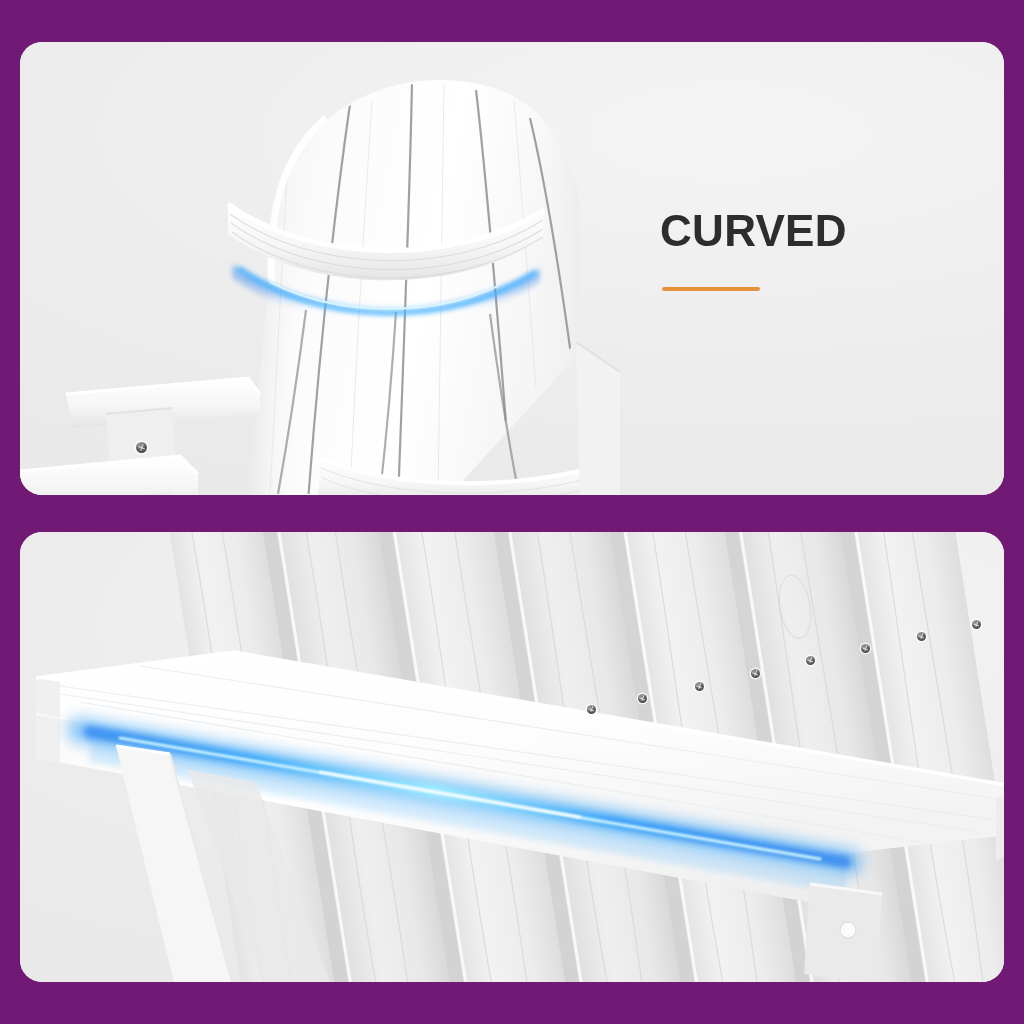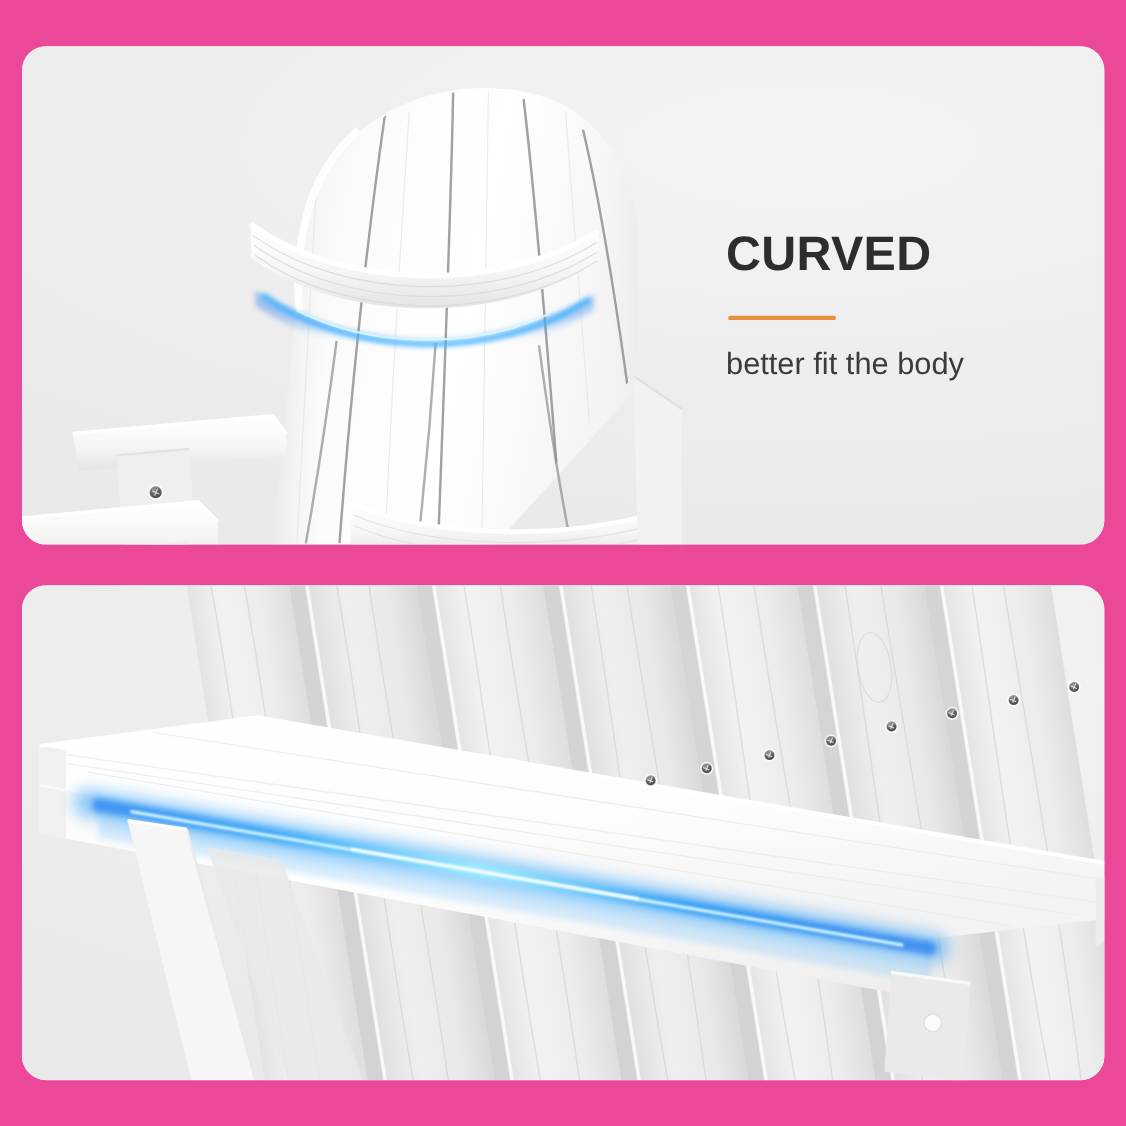--- a/index.html
+++ b/index.html
@@ -10,21 +10,21 @@
   body {
     width: 1024px;
     height: 1024px;
     font-family: "Liberation Sans", sans-serif;
     overflow: hidden;
   }
   .canvas {
     position: relative;
     width: 1024px;
     height: 1024px;
-    background: #ec4899;
+    background: #701a75;
   }
 
   
   .panel {
     position: absolute;
     border-radius: 22px;
     overflow: hidden;
     background: #eeeeee;
   }
   #panel-top    { left: 20px; top: 42px;  width: 984px; height: 453px; }
@@ -229,21 +229,20 @@
         </g>
       </svg>
 
       <div class="screw" style="left:116px; top:400px;"></div>
 
     </div>
 
     <div class="textblock" id="text-top">
       <h2 class="headline">CURVED</h2>
       <div class="divider"></div>
-      <p class="subtitle">better fit the body</p>
     </div>
   </div>
 
   <div class="panel" id="panel-bottom">
     <div class="panel-bg"></div>
 
     <div class="art" id="art-bottom">
       <svg width="984" height="450" viewBox="0 0 984 450" style="position:absolute;inset:0">
         <defs>
           <linearGradient id="bSlat" x1="0" y1="0" x2="1" y2="0">

